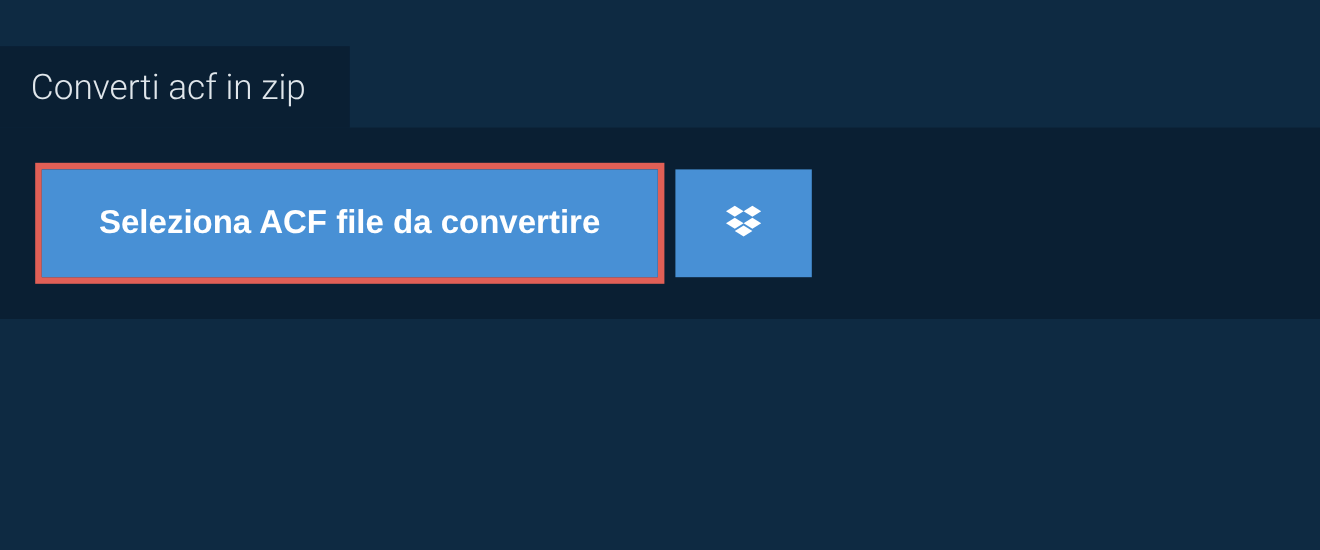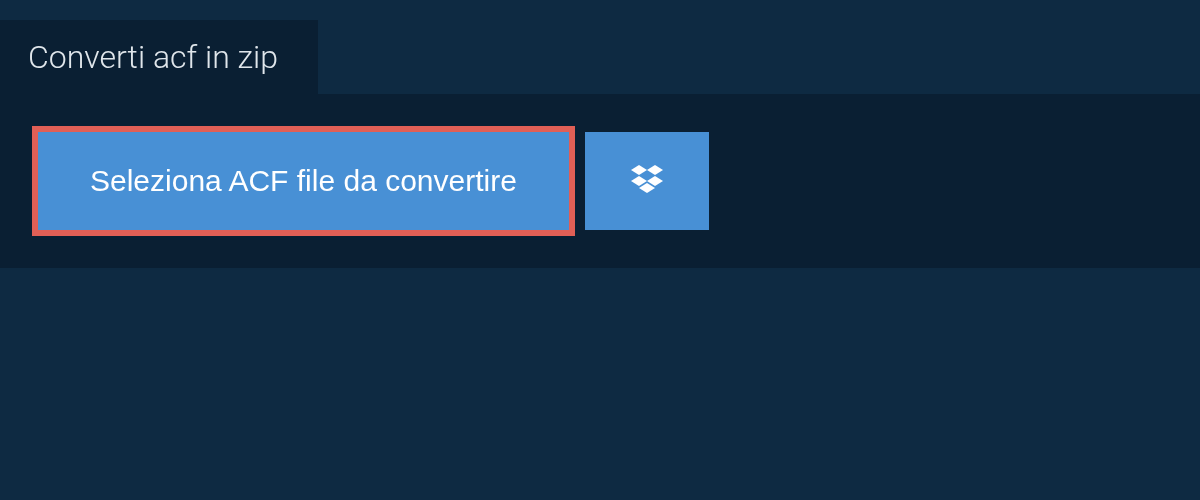--- a/index.html
+++ b/index.html
@@ -12,21 +12,21 @@
       height: 500px;
       background-color: #0e2a42;
       font-family: -apple-system, BlinkMacSystemFont, "Segoe UI", Roboto, "Helvetica Neue", Arial, sans-serif;
       font-weight: 300;
       overflow: hidden;
     }
     .tab-container {
       display: inline-block;
       background-color: #0a1f33;
       padding: 18px 40px 18px 28px;
-      margin-top: 20px;
+      margin-top: 42px;
       margin-left: 0;
     }
     .tab-title {
       color: #e0e6eb;
       font-size: 32px;
       font-weight: 300;
     }
     .main-panel {
       background-color: #0a1f33;
       padding: 32px 0 32px 32px;
@@ -37,21 +37,21 @@
       gap: 10px;
     }
     .select-button-wrapper {
       border: 6px solid #e15f56;
       display: inline-block;
     }
     .select-button {
       background-color: #4890d5;
       color: #ffffff;
       font-size: 30px;
-      font-weight: 400;
+      font-weight: 700;
       padding: 32px 52px;
       border: none;
       cursor: pointer;
       display: block;
       white-space: nowrap;
     }
     .dropbox-button {
       background-color: #4890d5;
       border: none;
       cursor: pointer;

